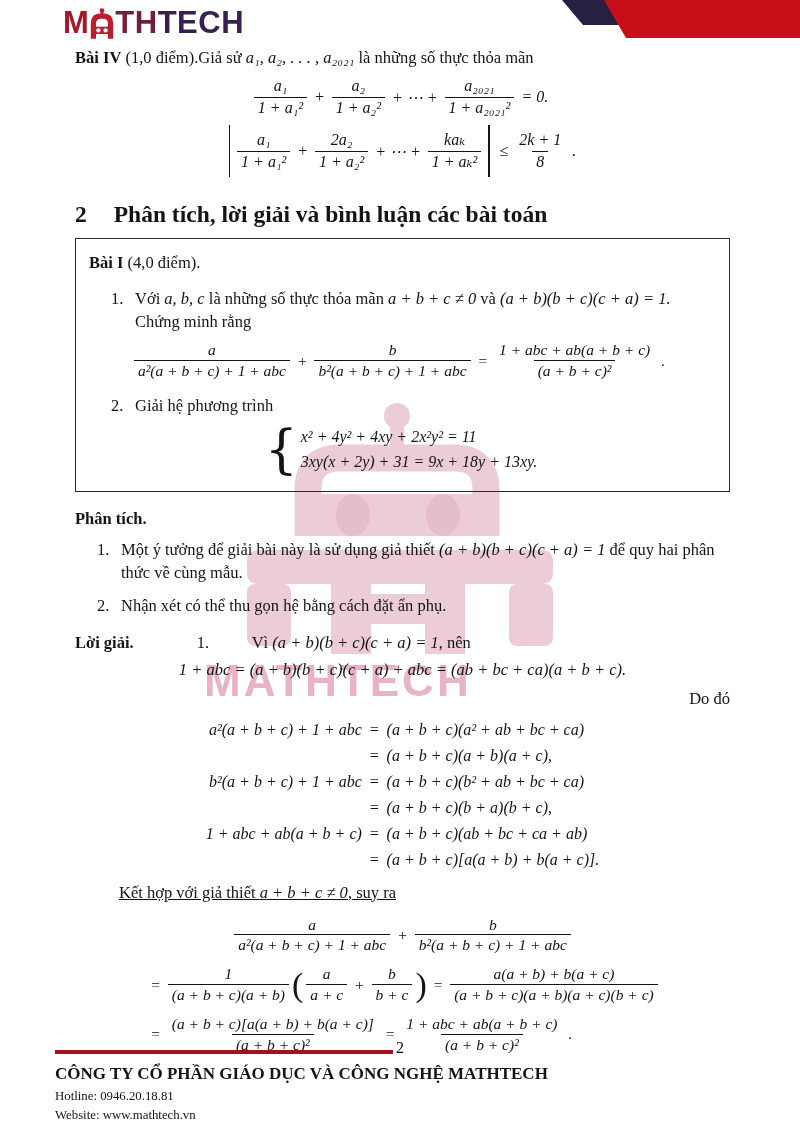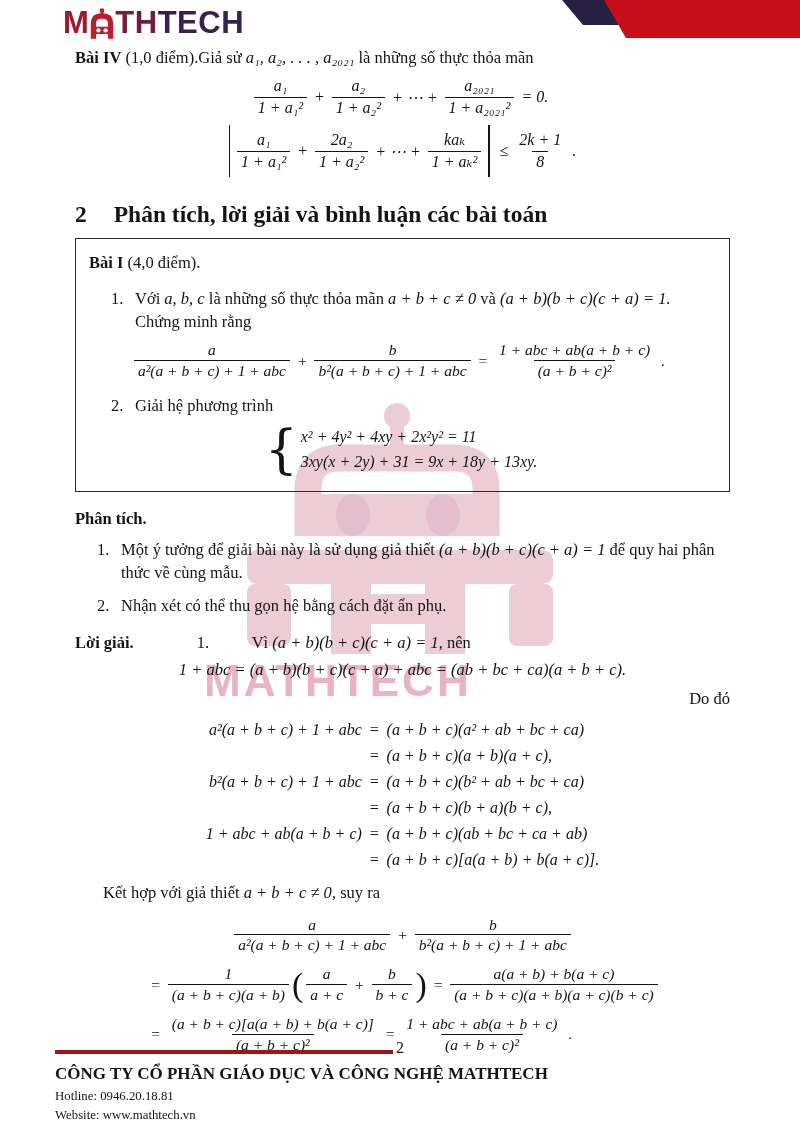--- a/index.html
+++ b/index.html
@@ -42,21 +42,21 @@
   .li .litext{flex:1;}
   .sys{display:flex;justify-content:center;align-items:center;margin:8px 0 2px;}
   .brace{font-size:52px;font-weight:400;line-height:.9;margin-right:3px;font-family:"DejaVu Serif",serif;}
   .syslines{line-height:1.55;font-size:16px;}
   
   .sol{margin-top:14px;gap:31px;}
   .sol .lbl{flex:0 0 auto;}
   .sol .no{margin-left:32px;}
   .ctr{text-align:center;margin:6px 0 9px;}
   .ind1{margin:8px 0 0 26px;text-align:right;}
-  .ind2{margin:10px 0 0 28px;}
+  .ind2{margin:10px 0 0 44px;text-decoration:underline;}
   .aligned{display:grid;grid-template-columns:auto auto auto;width:max-content;margin:8px auto 0;
            font-style:italic;line-height:1.62;font-size:16px;}
   .aligned .lhs{text-align:right;}
   .aligned .rel{padding:0 7px;}
   .aligned .rhs{text-align:left;}
   .final{width:max-content;margin:12px auto 0;font-size:15.5px;}
   .fline{display:flex;align-items:center;margin-top:9px;font-style:italic;}
   .fline.first{justify-content:center;margin-top:4px;}
   .bp{font-size:34px;font-style:normal;line-height:1;font-weight:300;margin:0 1px;}
   

